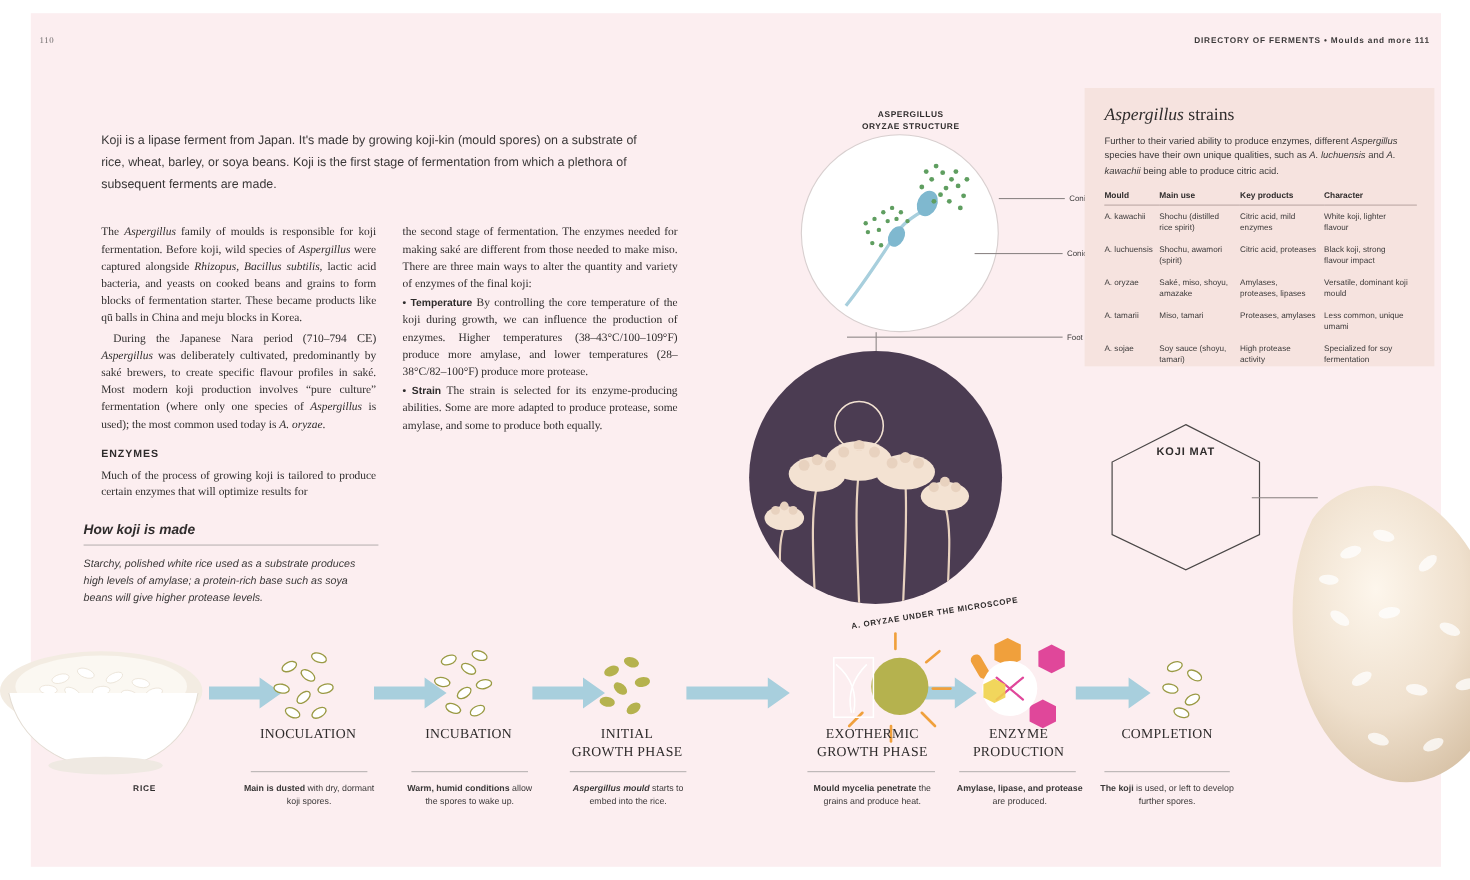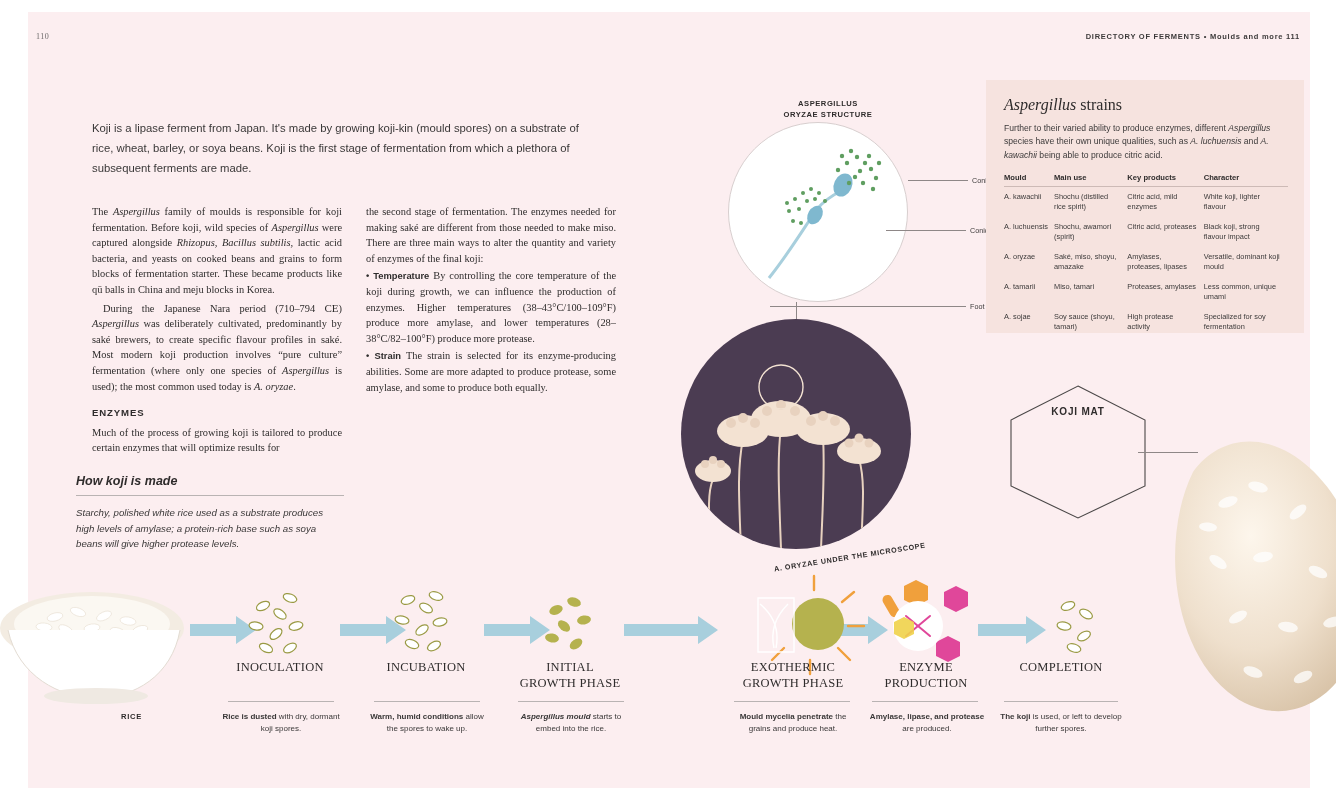--- a/index.html
+++ b/index.html
@@ -477,21 +477,21 @@
     </div>
 
     <div class="step-rule" style="left:200px; top:133px; width:106px;"></div>
     <div class="step-rule" style="left:346px; top:133px; width:106px;"></div>
     <div class="step-rule" style="left:490px; top:133px; width:106px;"></div>
     <div class="step-rule" style="left:706px; top:133px; width:116px;"></div>
     <div class="step-rule" style="left:844px; top:133px; width:106px;"></div>
     <div class="step-rule" style="left:976px; top:133px; width:114px;"></div>
 
     <div class="step-cap" style="left:190px; top:143px; width:126px;">
-      <b>Rice is dusted</b><span> with dry, dormant koji spores.</span>
+      <b>Main is dusted</b><span> with dry, dormant koji spores.</span>
     </div>
     <div class="step-cap" style="left:336px; top:143px; width:126px;">
       <b>Warm, humid conditions</b><span> allow the spores to wake up.</span>
     </div>
     <div class="step-cap" style="left:480px; top:143px; width:126px;">
       <b class="it">Aspergillus mould</b><span> starts to embed into the rice.</span>
     </div>
     <div class="step-cap" style="left:700px; top:143px; width:130px;">
       <b>Mould mycelia penetrate</b><span> the grains and produce heat.</span>
     </div>

